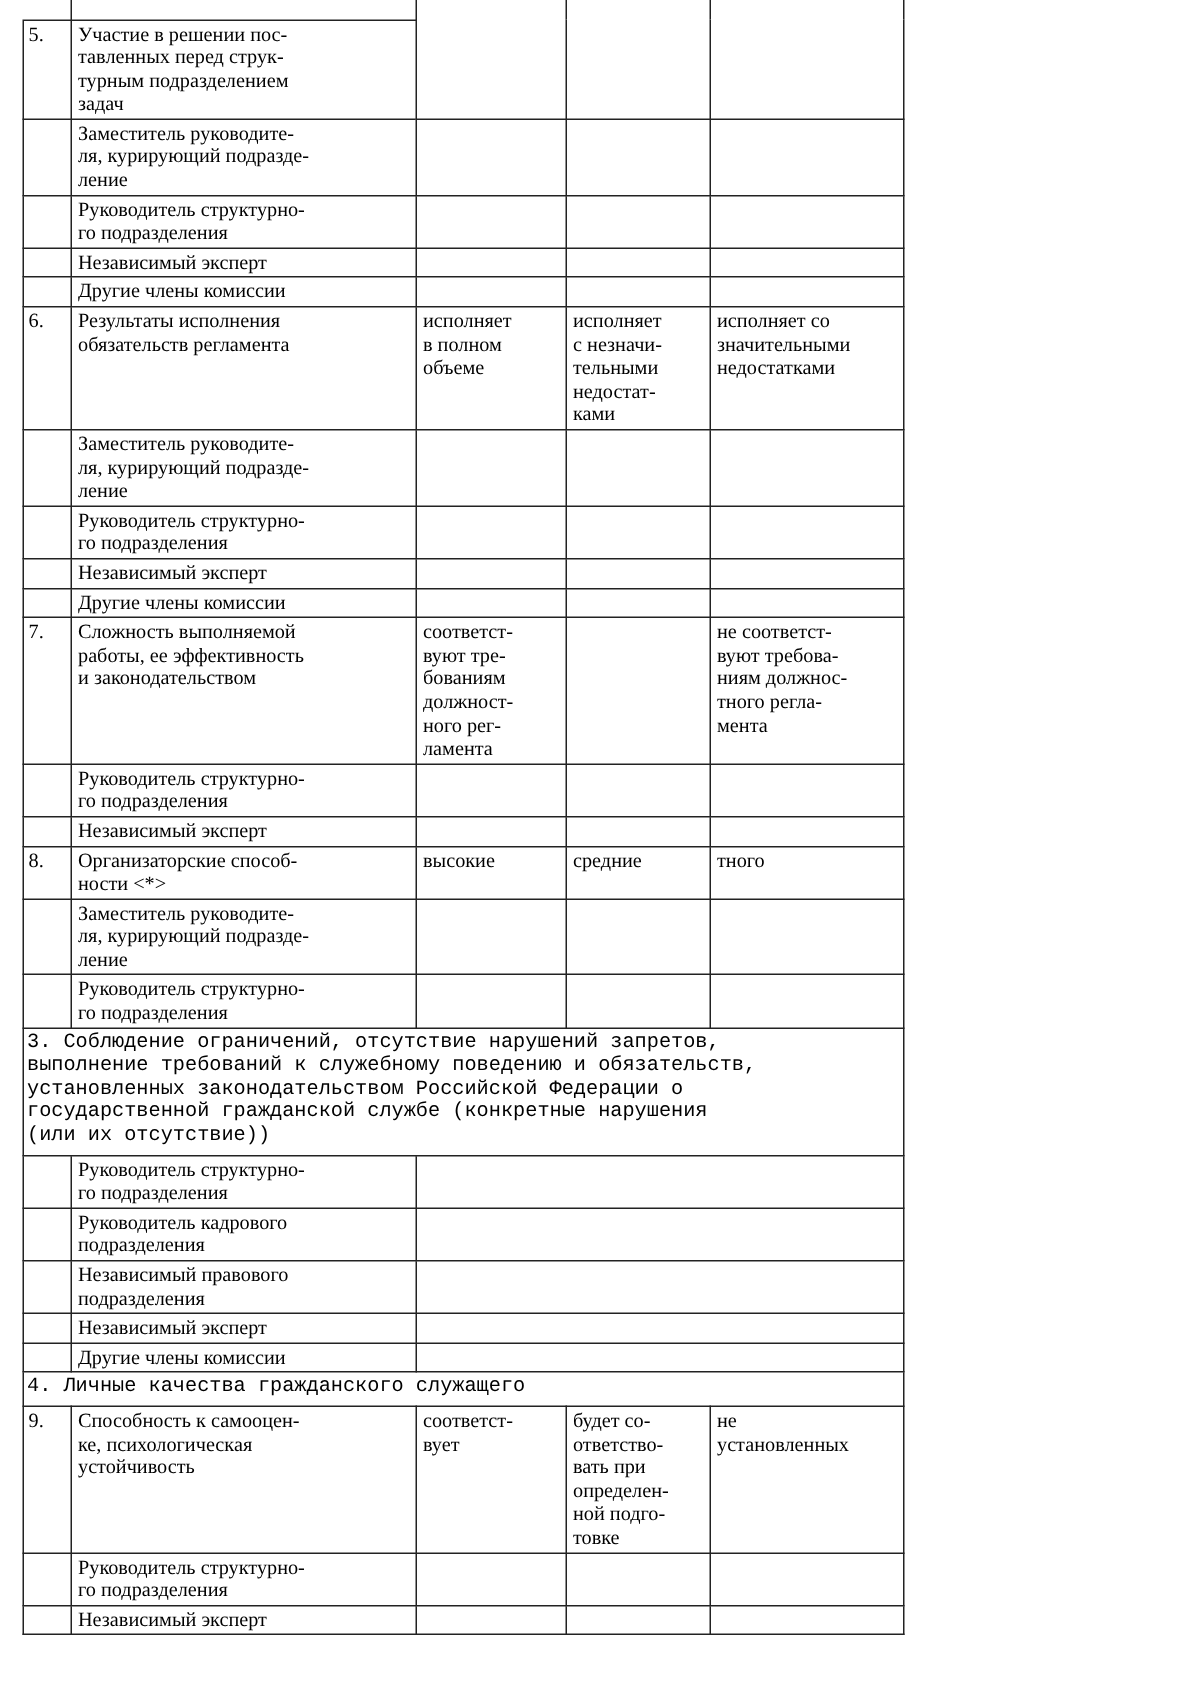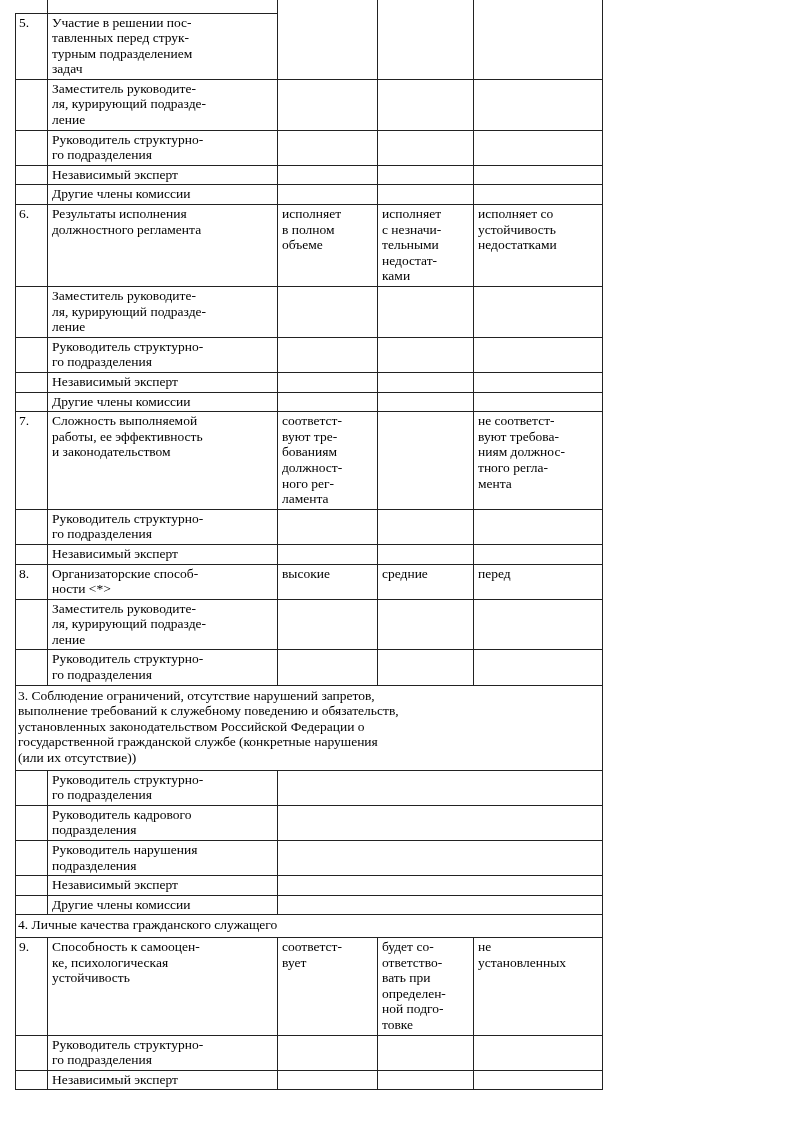--- a/index.html
+++ b/index.html
@@ -35,21 +35,21 @@
     border: 1.5px solid #222222;
     vertical-align: top;
     padding: 1px 4px 2px 4px;
     line-height: 15.6px;
     white-space: pre-line;
     overflow: hidden;
   }
   td.num { padding-left: 3px; padding-right: 2px; }
   td.cut { border-top: none; padding: 0; }
   td.noleft { border-left: none; }
-  td.section { padding: 2px 4px 4px 2px; }
+  td.section { padding: 2px 4px 4px 2px; font-family: Liberation Mono, monospace; }
 </style>
 </head>
 <body>
 
 <div class="page">
   <table class="doc-table">
     <colgroup id="cols">
         <col style="width: 32px;">
         <col style="width: 230px;">
         <col style="width: 100px;">
@@ -98,31 +98,31 @@
         <tr>
           <td class="num"></td>
           <td>Другие члены комиссии</td>
           <td></td>
           <td></td>
           <td></td>
         </tr>
         <tr>
           <td class="num">6.</td>
           <td>Результаты исполнения
-должностного регламента</td>
+обязательств регламента</td>
           <td>исполняет
 в полном
 объеме</td>
           <td>исполняет
 с незначи-
 тельными
 недостат-
 ками</td>
           <td>исполняет со
-устойчивость
+значительными
 недостатками</td>
         </tr>
         <tr>
           <td class="num"></td>
           <td>Заместитель руководите-
 ля, курирующий подразде-
 ление</td>
           <td></td>
           <td></td>
           <td></td>
@@ -181,21 +181,21 @@
           <td></td>
           <td></td>
           <td></td>
         </tr>
         <tr>
           <td class="num">8.</td>
           <td>Организаторские способ-
 ности &lt;*&gt;</td>
           <td>высокие</td>
           <td>средние</td>
-          <td>перед</td>
+          <td>тного</td>
         </tr>
         <tr>
           <td class="num"></td>
           <td>Заместитель руководите-
 ля, курирующий подразде-
 ление</td>
           <td></td>
           <td></td>
           <td></td>
         </tr>
@@ -221,21 +221,21 @@
           <td colspan="3"></td>
         </tr>
         <tr>
           <td class="num"></td>
           <td>Руководитель кадрового
 подразделения</td>
           <td colspan="3"></td>
         </tr>
         <tr>
           <td class="num"></td>
-          <td>Руководитель нарушения
+          <td>Независимый правового
 подразделения</td>
           <td colspan="3"></td>
         </tr>
         <tr>
           <td class="num"></td>
           <td>Независимый эксперт</td>
           <td colspan="3"></td>
         </tr>
         <tr>
           <td class="num"></td>

